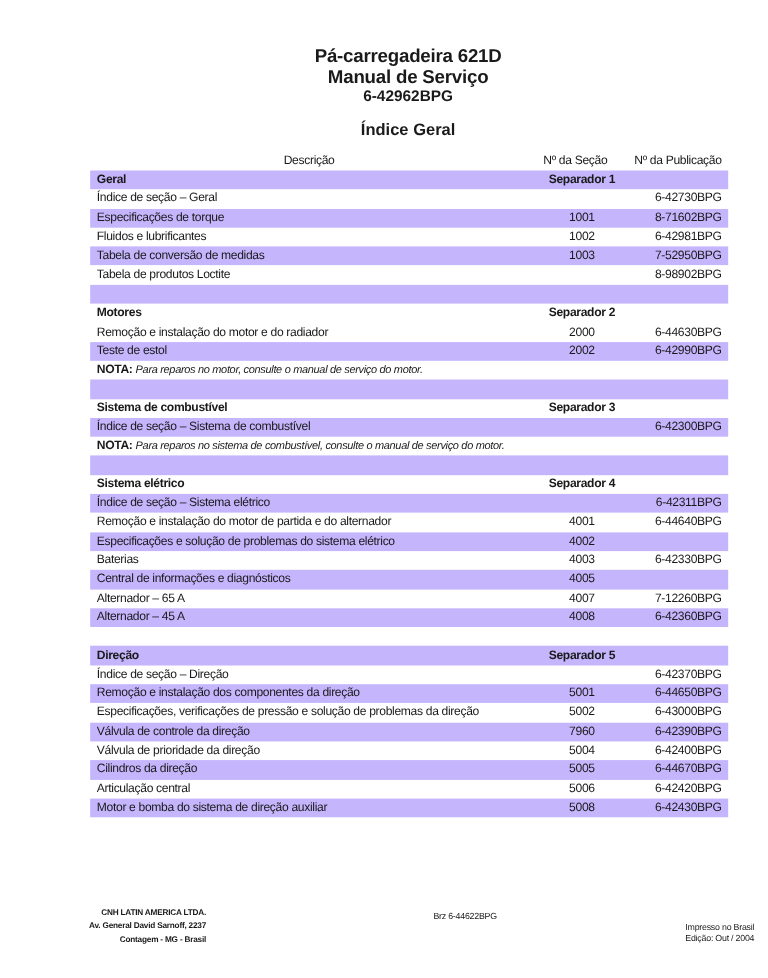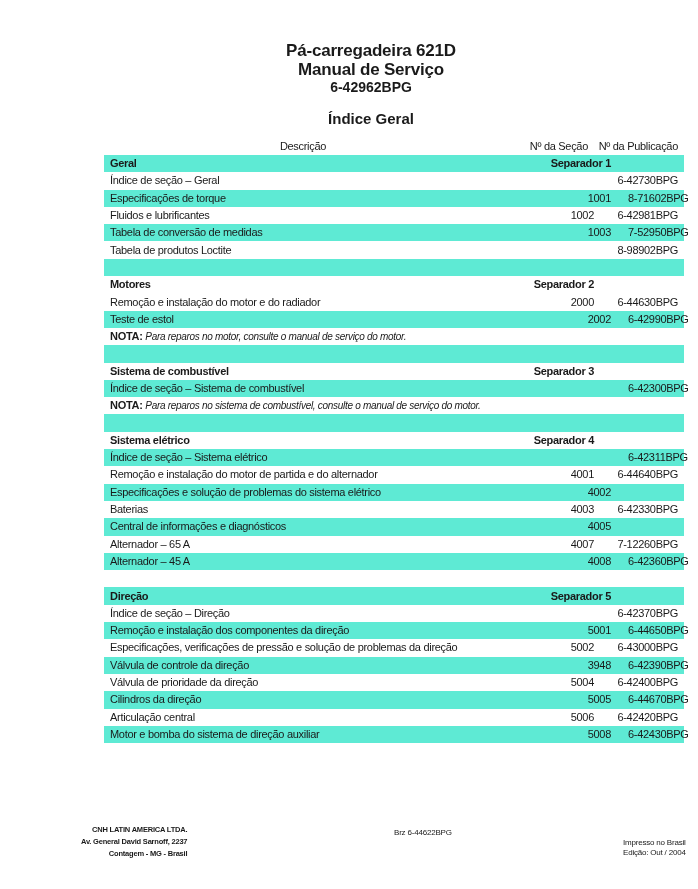--- a/index.html
+++ b/index.html
@@ -6,31 +6,31 @@
   body {
     width: 698px; height: 889px; position: relative; overflow: hidden;
     font-family: "Liberation Sans", sans-serif; color: #1a1a1a;
   }
   .title-block { position: absolute; top: 41px; left: 0; width: 742px; text-align: center; }
   .title-line1 { font-size: 17px; font-weight: bold; line-height: 19px; letter-spacing: -0.2px; }
   .title-line2 { font-size: 17px; font-weight: bold; line-height: 19px; letter-spacing: -0.2px; }
   .title-line3 { font-size: 14px; font-weight: bold; line-height: 17px; }
   .index-title { position: absolute; top: 110px; left: 0; width: 742px; text-align: center; font-size: 15px; font-weight: bold; }
 
-  .toc { position: absolute; top: 137px; left: 82px; width: 580px; margin-left: 22px; }
+  .toc { position: absolute; top: 137px; left: 82px; width: 580px; }
   .toc-header, .row {
     display: flex; align-items: center; height: 17.3px;
     font-size: 11px; letter-spacing: -0.3px; line-height: 17px;
   }
   .col-desc { flex: 0 0 398px; padding-left: 6px; white-space: nowrap; overflow: visible; }
-  .col-sec { flex: 0 0 86px; text-align: right; white-space: nowrap; }
+  .col-sec { flex: 0 0 86px; text-align: center; white-space: nowrap; }
   .col-pub { flex: 1; text-align: right; padding-right: 6px; white-space: nowrap; }
   .toc-header { height: 18px; margin-bottom: 0; }
   .toc-header .col-desc { text-align: center; padding-left: 0; flex: 0 0 398px; }
-  .shaded { background: #5eead4; gap: 17px; }
+  .shaded { background: #c4b5fd; }
   .group-title { font-weight: bold; }
   .note-label { font-weight: bold; font-style: normal; text-align: right; }
   .note-text { font-style: italic; font-size: 10px; letter-spacing: -0.3px; }
   .spacer { height: 17.3px; }
 
   .footer-left { position: absolute; top: 824px; left: 81px; font-size: 7.5px; font-weight: bold; line-height: 12px; letter-spacing: -0.2px; text-align: right; }
   .footer-mid { position: absolute; top: 828px; left: 394px; font-size: 8px; letter-spacing: -0.2px; }
   .footer-right { position: absolute; top: 838px; left: 623px; font-size: 8px; line-height: 10px; letter-spacing: -0.2px; }
 </style>
 </head>
@@ -170,21 +170,21 @@
         <div class="col-sec">5001</div>
         <div class="col-pub">6-44650BPG</div>
       </div>
       <div class="row">
         <div class="col-desc">Especificações, verificações de pressão e solução de problemas da direção</div>
         <div class="col-sec">5002</div>
         <div class="col-pub">6-43000BPG</div>
       </div>
       <div class="row shaded">
         <div class="col-desc">Válvula de controle da direção</div>
-        <div class="col-sec">3948</div>
+        <div class="col-sec">7960</div>
         <div class="col-pub">6-42390BPG</div>
       </div>
       <div class="row">
         <div class="col-desc">Válvula de prioridade da direção</div>
         <div class="col-sec">5004</div>
         <div class="col-pub">6-42400BPG</div>
       </div>
       <div class="row shaded">
         <div class="col-desc">Cilindros da direção</div>
         <div class="col-sec">5005</div>

